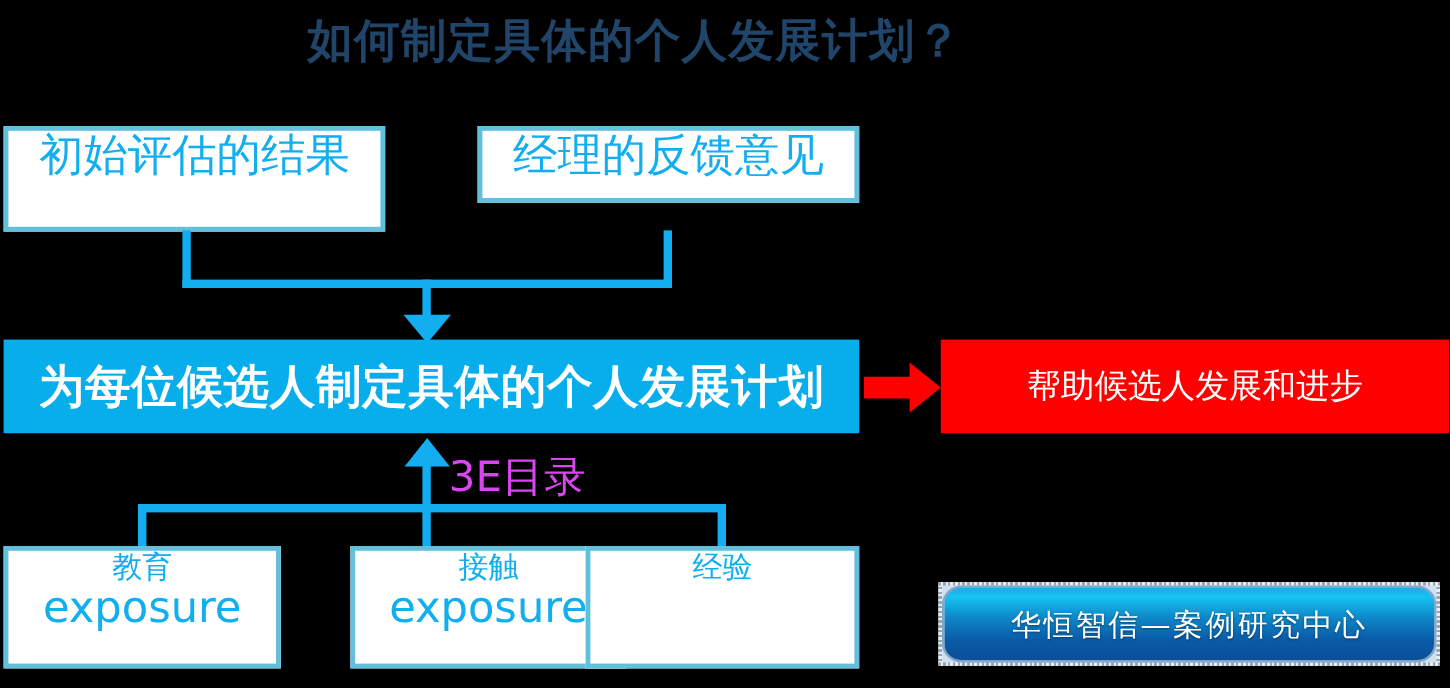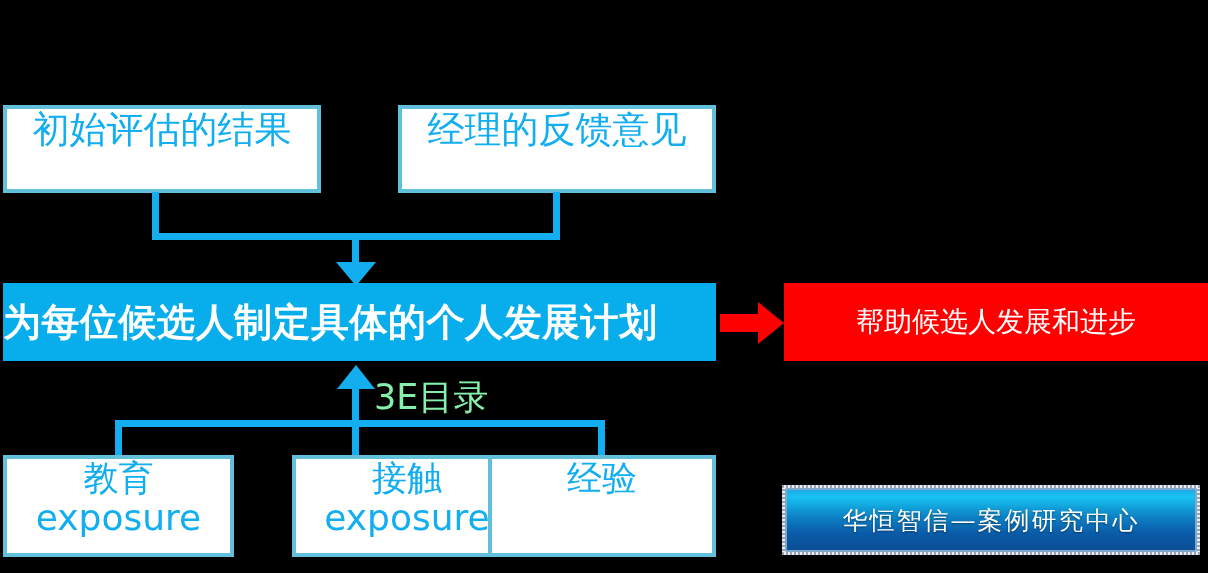--- a/index.html
+++ b/index.html
@@ -44,38 +44,38 @@
     justify-content: flex-start;
     color: #12AEF0;
     line-height: 1.12;
     text-align: center;
   }
   .obox .cn { font-size: 37px; }
   .obox .en { font-size: 37px; }
 
   
   #box-initial-assessment { left: 3px;   top: 105px; width: 318px; height: 88px; }
-  #box-manager-feedback  { left: 398px; top: 105px; width: 318px; height: 88px; }
+  #box-manager-feedback  { left: 398px; top: 105px; width: 318px; height: 64px; }
 
   
   #box-education  { left: 3px;   top: 455px; width: 231px; height: 102px; }
   #box-exposure   { left: 244px; top: 455px; width: 230px; height: 102px; margin-left: 48px; }
   #box-experience { left: 488px; top: 455px; width: 228px; height: 102px; }
-  #box-education .cn, #box-exposure .cn, #box-experience .cn { font-size: 35px; }
+  #box-education .cn, #box-exposure .cn, #box-experience .cn { font-size: 25px; }
   #box-education .en, #box-exposure .en, #box-experience .en { font-size: 36px; }
 
   
   #main-plan-bar {
     position: absolute;
     left: 3px; top: 283px;
     width: 713px; height: 78px;
     background: #08AEEB;
     display: flex;
     align-items: center;
-    justify-content: flex-start;
+    justify-content: center;
     color: #FFFFFF;
     font-size: 38px;
     font-weight: bold;
     letter-spacing: 0.5px;
     white-space: nowrap;
   }
 
   
   #outcome-box {
     position: absolute;
@@ -114,21 +114,21 @@
   #conn-3e-d1       { left: 115px; top: 420px; width: 7px; height: 38px; }
   #conn-3e-d2       { left: 352px; top: 420px; width: 7px; height: 38px; }
   #conn-3e-d3       { left: 598px; top: 420px; width: 7px; height: 38px; }
   #conn-3e-stem     { left: 352px; top: 382px; width: 7px; height: 42px; }
   #arrow-up-3e      { position: absolute; left: 337px; top: 365px; width: 38px; height: 24px; }
 
   
   #label-3e {
     position: absolute;
     left: 374px; top: 374px;
-    color: #86efac;
+    color: #d946ef;
     font-size: 35px;
     white-space: nowrap;
   }
 
   
   #watermark {
     position: absolute;
     left: 782px; top: 485px;
     width: 418px; height: 70px;
     box-sizing: border-box;
@@ -137,21 +137,21 @@
       repeating-linear-gradient(90deg, #9aa4b0 0 2px, #e8eef4 2px 4px) 0 0 / 100% 3px no-repeat,
       repeating-linear-gradient(90deg, #9aa4b0 0 2px, #e8eef4 2px 4px) 0 100% / 100% 3px no-repeat,
       repeating-linear-gradient(0deg, #9aa4b0 0 2px, #e8eef4 2px 4px) 0 0 / 3px 100% no-repeat,
       repeating-linear-gradient(0deg, #9aa4b0 0 2px, #e8eef4 2px 4px) 100% 0 / 3px 100% no-repeat,
       #cfe0ee;
   }
   #watermark-inner {
     width: 100%;
     height: 100%;
     box-sizing: border-box;
-    border-radius: 2px;
+    border-radius: 16px;
     border: 2px solid #7fa8cc;
     background: linear-gradient(180deg,
       #1fa9e8 0%,
       #17c3f2 12%,
       #0d86c8 42%,
       #0a5ba8 72%,
       #0b4f96 100%);
     display: flex;
     align-items: center;
     justify-content: center;
@@ -161,20 +161,21 @@
     letter-spacing: 2px;
     white-space: nowrap;
     text-shadow: 0 1px 2px rgba(0,0,0,.45);
   }
 </style>
 </head>
 <body>
 
 <div id="stage">
 
+  <div id="slide-title">如何制定具体的个人发展计划？</div>
 
   <div class="obox" id="box-initial-assessment">
     <span class="cn">初始评估的结果</span>
   </div>
 
   <div class="obox" id="box-manager-feedback">
     <span class="cn">经理的反馈意见</span>
   </div>
 
   <div class="conn" id="conn-top-left-v"></div>

